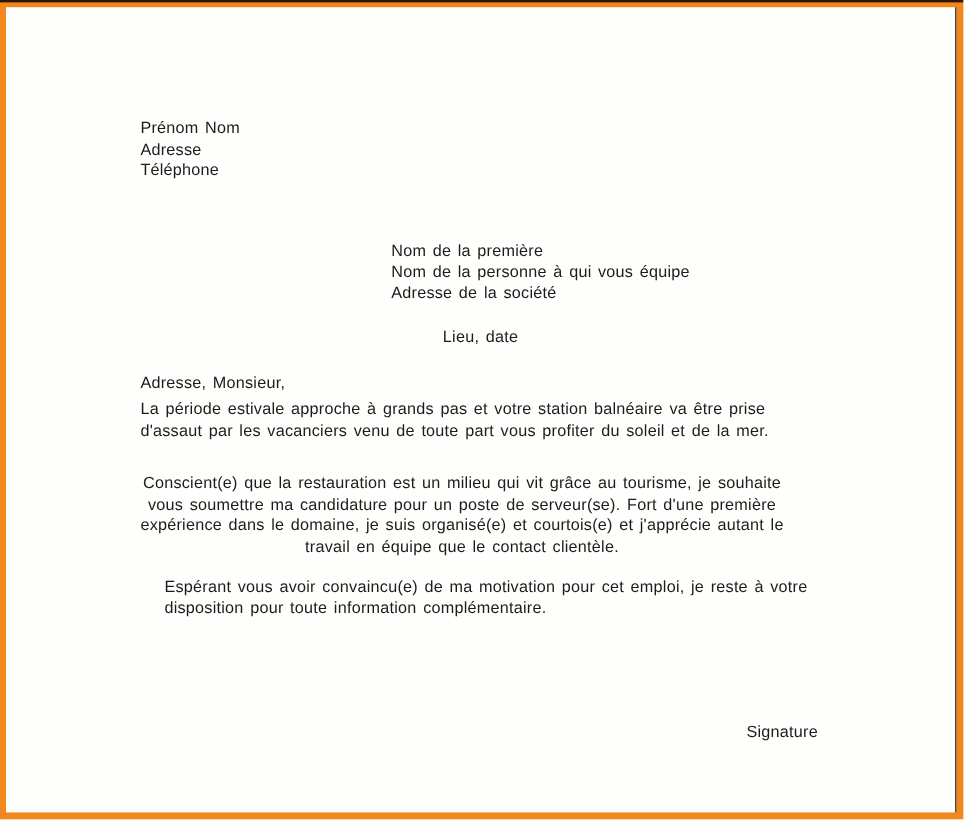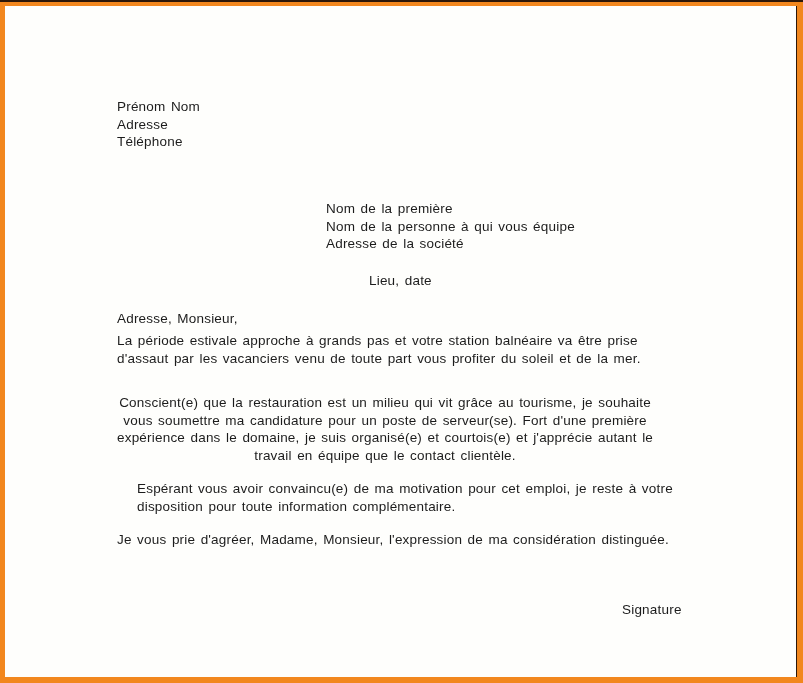--- a/index.html
+++ b/index.html
@@ -89,16 +89,15 @@
     <div class="line">vous soumettre ma candidature pour un poste de serveur(se). Fort d'une première</div>
     <div class="line">expérience dans le domaine, je suis organisé(e) et courtois(e) et j'apprécie autant le</div>
     <div class="line">travail en équipe que le contact clientèle.</div>
   </div>
 
   <div class="txt paragraph-3">
     <div class="line">Espérant vous avoir convaincu(e) de ma motivation pour cet emploi, je reste à votre</div>
     <div class="line">disposition pour toute information complémentaire.</div>
   </div>
 
-  <div class="txt closing-line">Je vous prie d'agréer, Madame, Monsieur, l'expression de ma considération distinguée.</div>
 
   <div class="txt signature-label">Signature</div>
 </div>
 
 </body></html>

